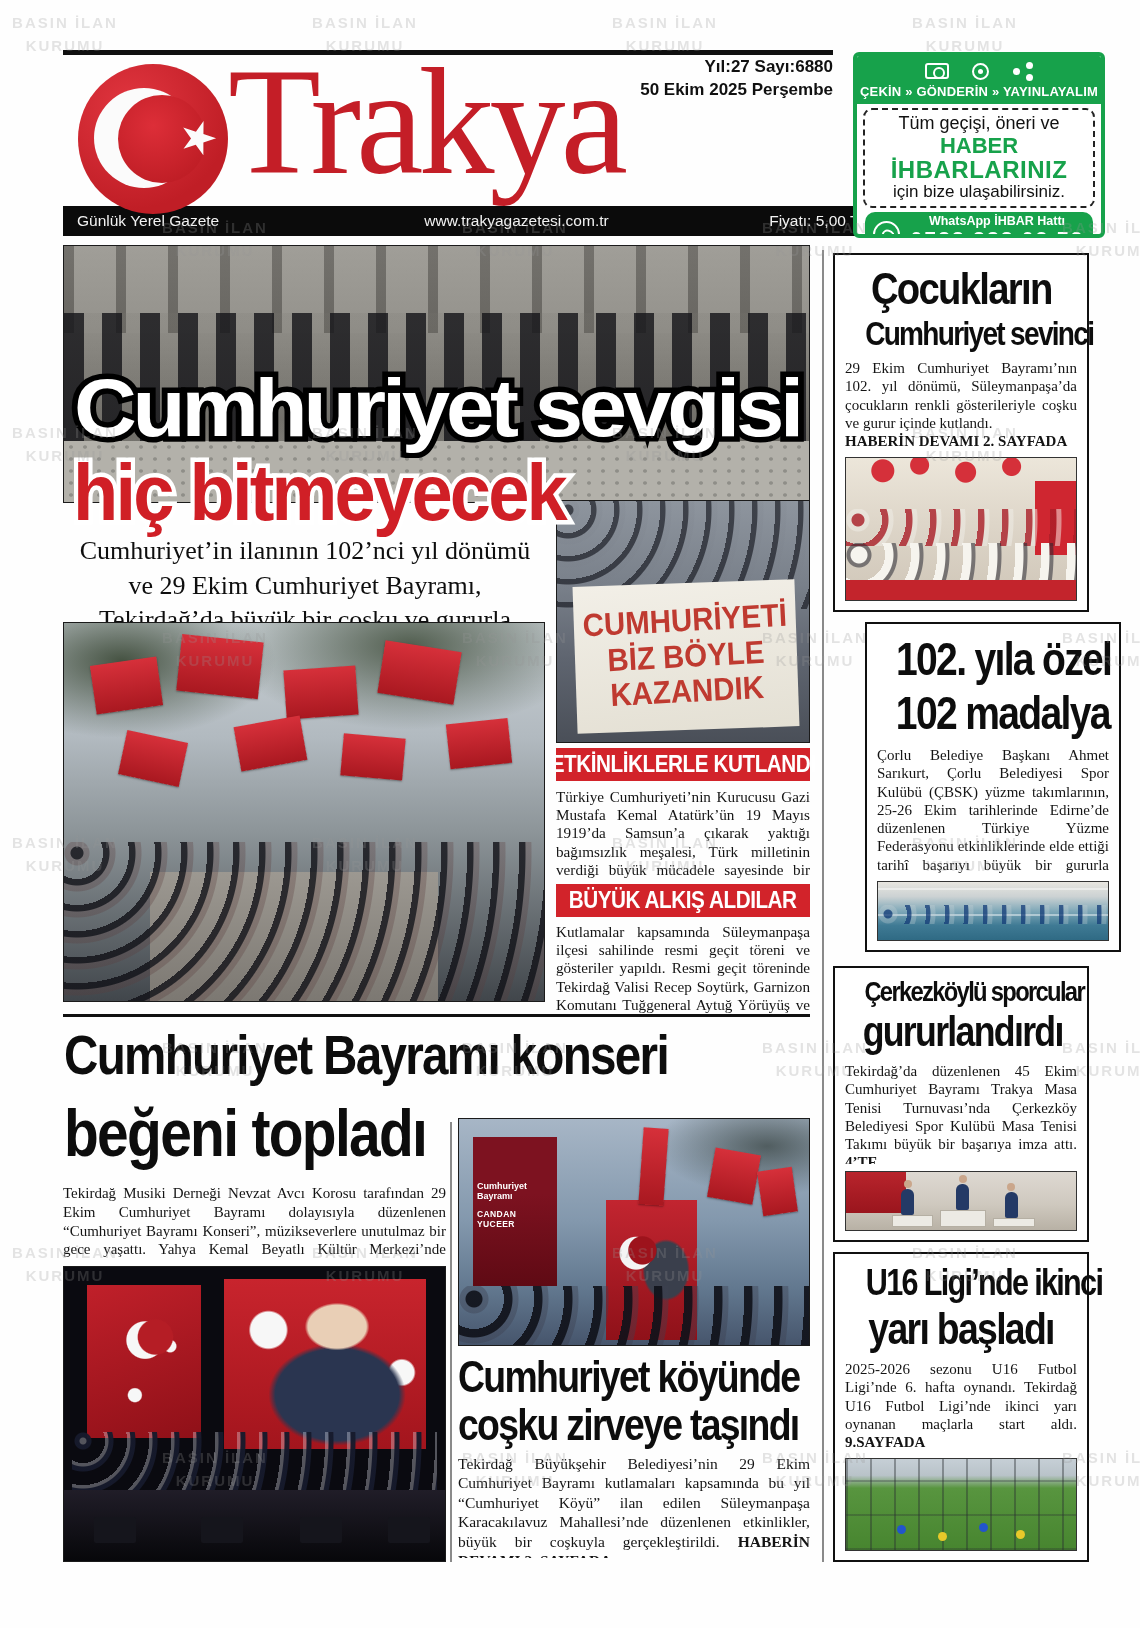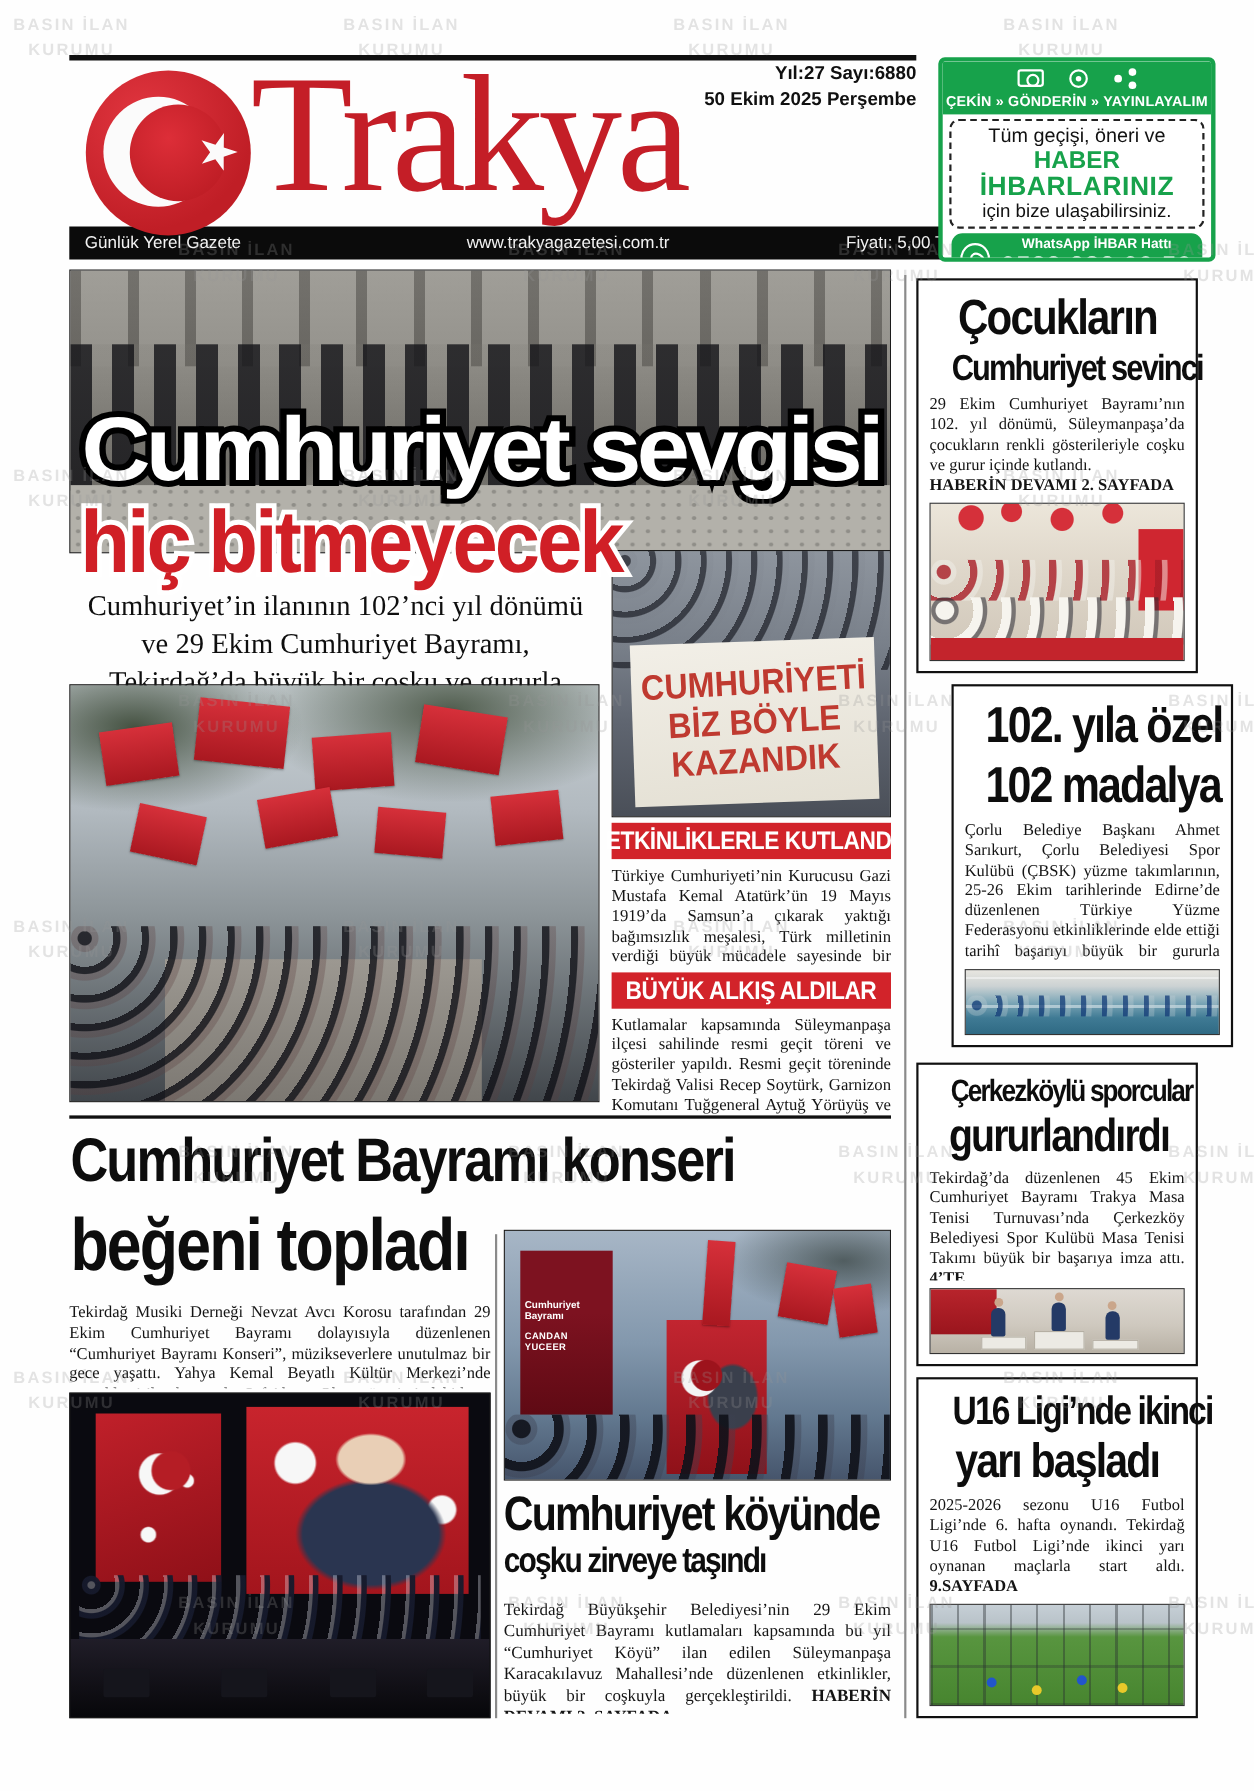--- a/index.html
+++ b/index.html
@@ -153,21 +153,21 @@
   .dp-poster1 .t2 { font-size:8.5px; font-weight:bold; margin-top:8px; letter-spacing:.4px; }
   .dp-poster2 { position:absolute; left:42%; top:36%; width:26%; height:62%;
       background:
         radial-gradient(circle at 40% 36%, #9d131c 0 13%, transparent 14%),
         radial-gradient(circle at 33% 38%, #f4f4f4 0 15%, transparent 16%),
         radial-gradient(ellipse 26% 22% at 66% 50%, #3a3f4c 0 90%, transparent 100%),
         linear-gradient(180deg,#c22530,#8f1119); }
   .dp-crowd { position:absolute; left:0; right:0; bottom:0; height:26%;
       background:repeating-radial-gradient(circle at 15px 13px, rgba(16,18,26,.92) 0 8px, rgba(60,64,80,.4) 9px 14px, transparent 15px 30px); }
   #vt1 { position:absolute; left:458px; top:1352px; font-size:44px; }
-  #vt2 { position:absolute; left:458px; top:1400px; font-size:32px; }
+  #vt2 { position:absolute; left:458px; top:1400px; font-size:44px; }
   #vbody { position:absolute; left:458px; top:1454px; width:352px; height:104px; font-size:15.5px; line-height:1.25; overflow:hidden; }
 
   
   .railbox { position:absolute; left:833px; width:256px; border:2.5px solid #101010; background:#fff;
              padding:8px 10px 9px; display:flex; flex-direction:column; z-index:4; }
   .railbox .t { text-align:center; }
   .railbox .body { font-size:15px; line-height:1.22; margin-top:6px; overflow:hidden; }
   .railphoto { flex:1; margin-top:7px; border:1px solid #333; position:relative; overflow:hidden; min-height:60px; }
   #box1 { top:253px; height:359px; }
   #box2 { top:622px; height:330px;margin-left:32px; }

